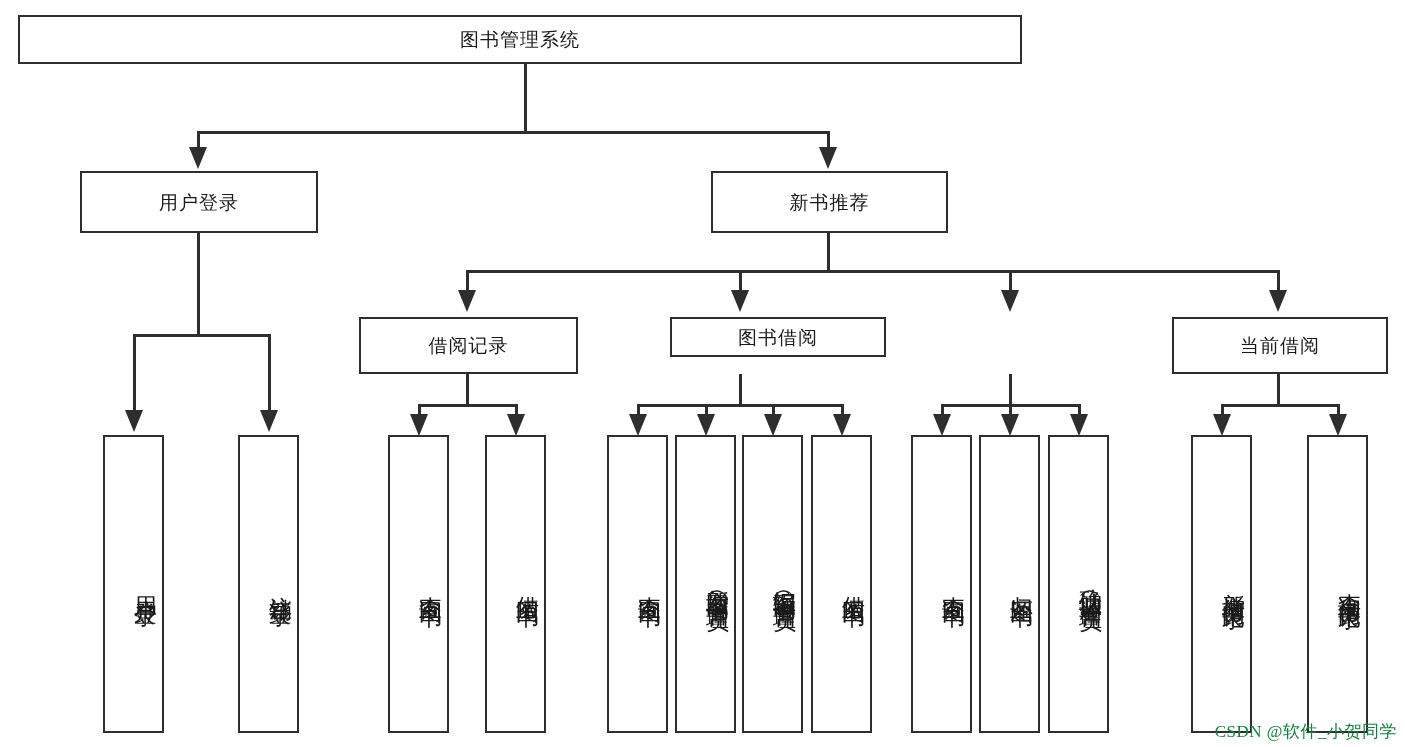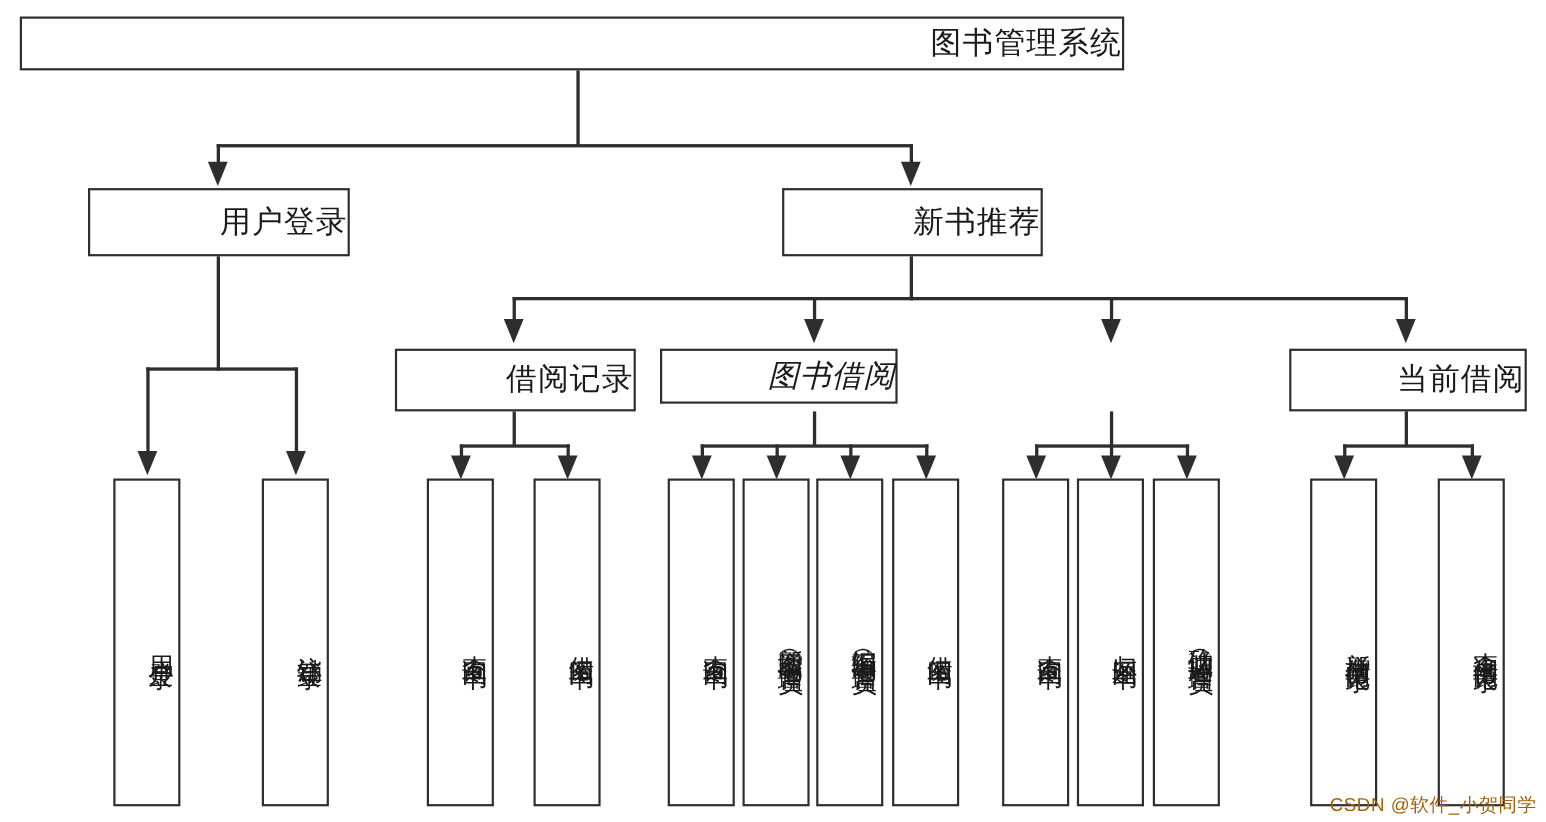--- a/index.html
+++ b/index.html
@@ -21,24 +21,23 @@
     position: absolute;
     box-sizing: border-box;
     border: 2.5px solid #2e2e2e;
     background: #ffffff;
     display: flex;
     align-items: center;
     justify-content: center;
     color: #1a1a1a;
   }
   .node.horiz {
-    font-size: 28px;
+    font-size: 19px;
     letter-spacing: 1px;
     line-height: 1.1;
-    justify-content: flex-end;
   }
   .node.vert {
     writing-mode: vertical-rl;
     text-orientation: upright;
     font-size: 23px;
     letter-spacing: 3px;
     padding-top: 4px;
     padding-bottom: 4px;
     align-items: flex-start;
     justify-content: center;
@@ -66,24 +65,24 @@
     height: 0;
     border-left: 9px solid transparent;
     border-right: 9px solid transparent;
     border-top: 22px solid #2e2e2e;
   }
   .watermark {
     position: absolute;
     right: 8px;
     bottom: 4px;
     font-size: 17px;
-    color: #a16207;
+    color: #15803d;
     letter-spacing: 0.5px;
     white-space: nowrap;
-    font-family: Liberation Sans, sans-serif;
+    font-family: Liberation Serif, serif;
   }
 </style>
 </head>
 <body>
 
 <div id="canvas">
 
   <div class="node horiz" style="left:18px; top:15px; width:1004px; height:49px;">
     <span>图书管理系统</span>
   </div>
@@ -122,21 +121,21 @@
   <div class="vline" style="left:1009px; top:270px; height:22px;"></div>
   <div class="arrow" style="left:1001px; top:290px;"></div>
 
   <div class="vline" style="left:1277px; top:270px; height:22px;"></div>
   <div class="arrow" style="left:1269px; top:290px;"></div>
 
   <div class="node horiz" style="left:359px; top:317px; width:219px; height:57px;">
     <span>借阅记录</span>
   </div>
 
-  <div class="node horiz" style="left:600px; top:317px; width:216px; height:50px;font-style:italic;">
+  <div class="node horiz" style="left:670px; top:317px; width:216px; height:40px;">
     <span>图书借阅</span>
   </div>
 
 
   <div class="node horiz" style="left:1172px; top:317px; width:216px; height:57px;">
     <span>当前借阅</span>
   </div>
 
   <div class="vline" style="left:466px; top:374px; height:32px;"></div>
   <div class="hline" style="left:418px; top:404px; width:100px;"></div>

